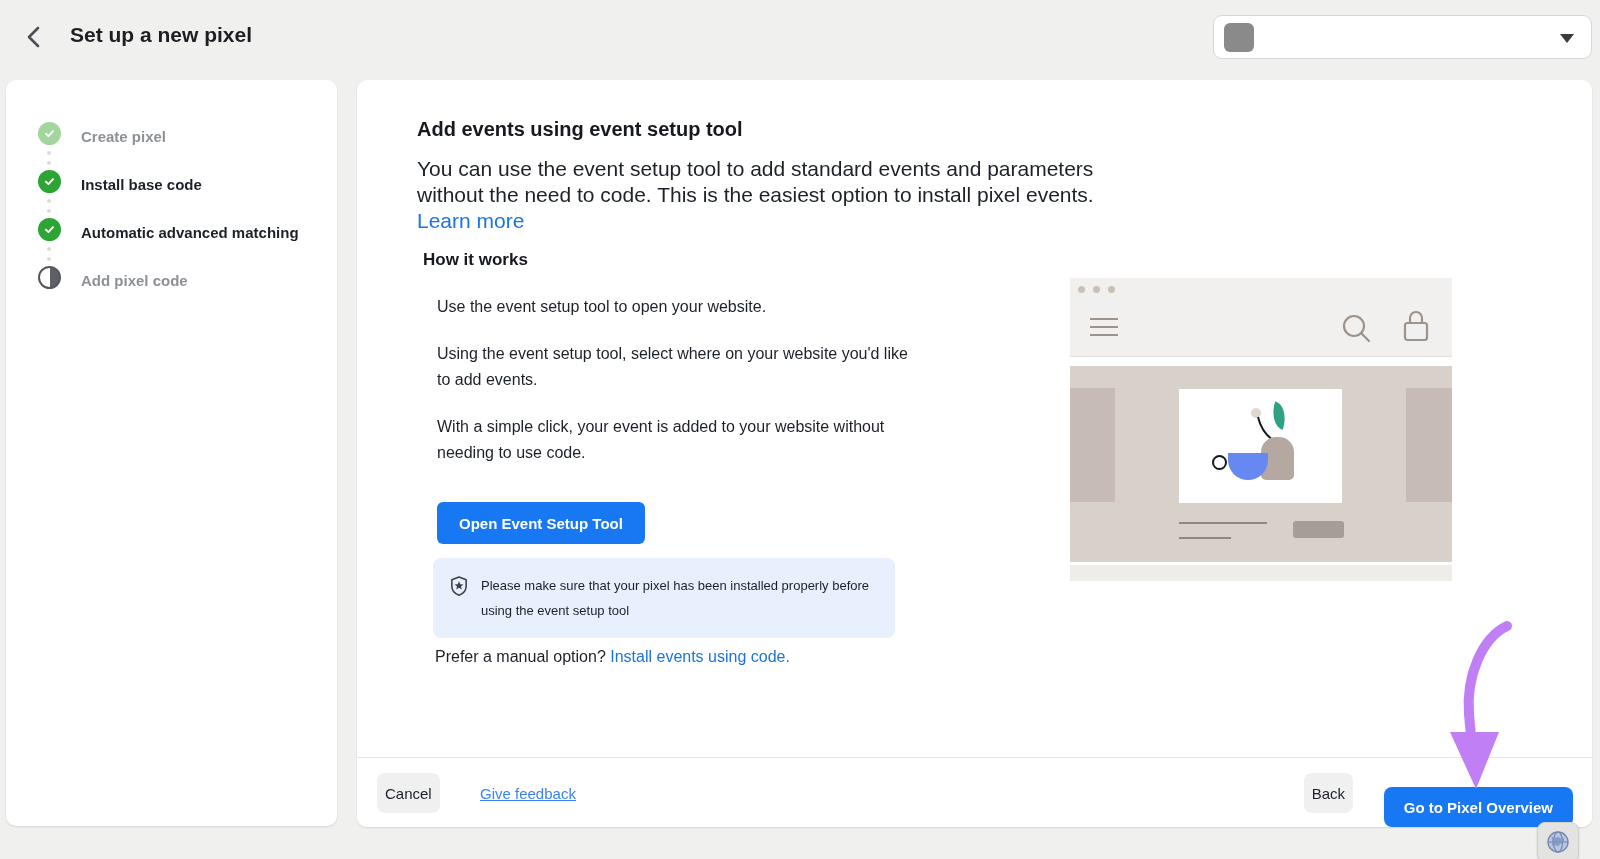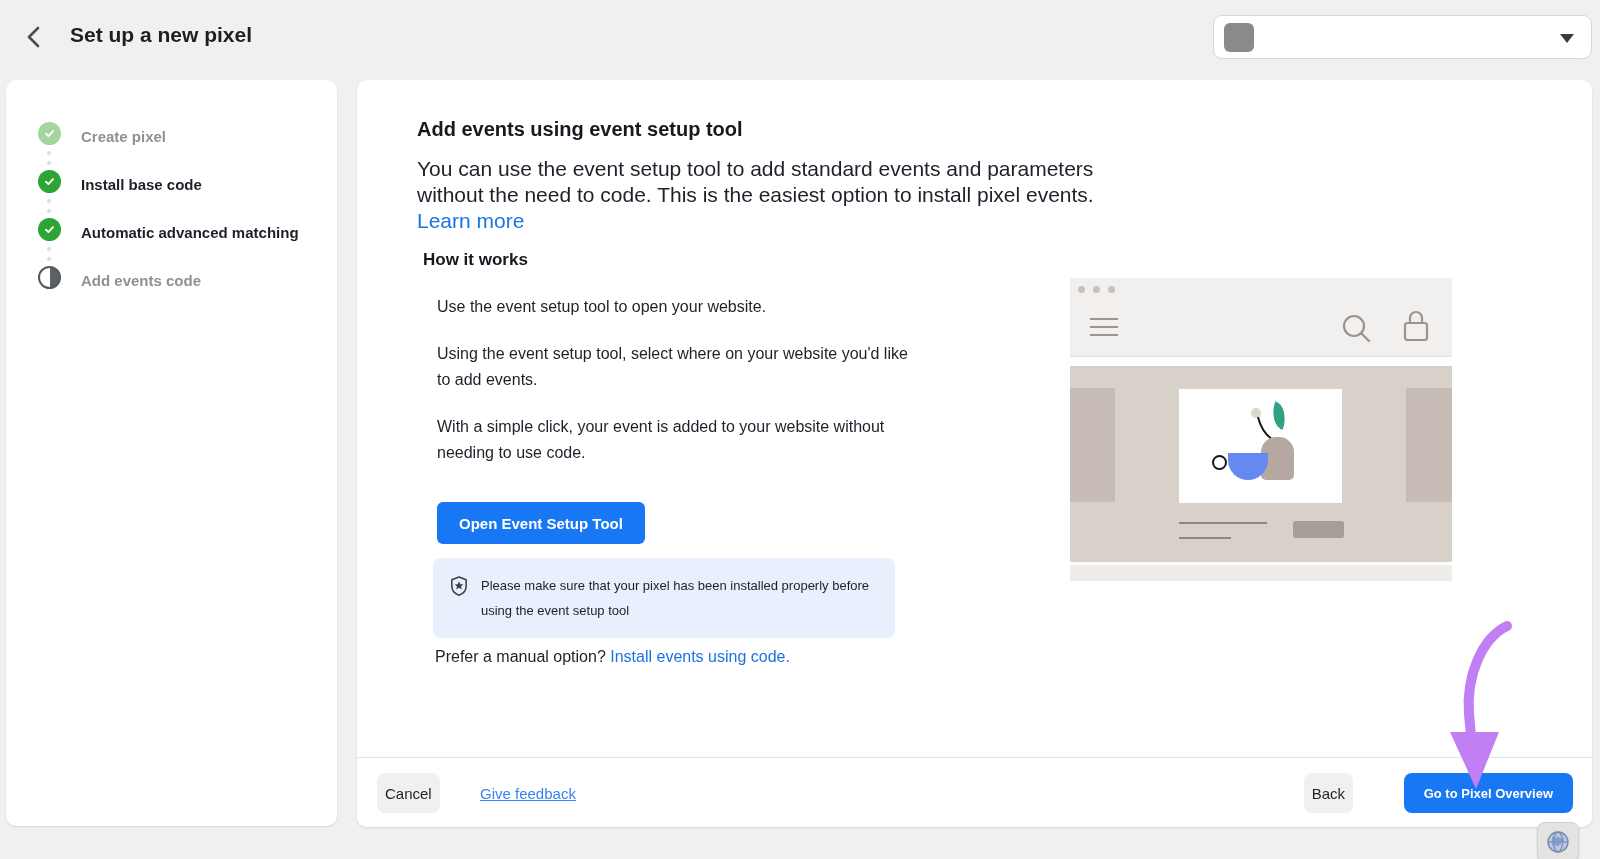--- a/index.html
+++ b/index.html
@@ -85,23 +85,23 @@
   .card-footer { position:absolute; left:0; bottom:0; width:1235px; height:70px;
     border-top:1px solid #e2e4e8; border-radius:0 0 10px 10px; background:#fff; }
   .btn-gray {
     position:absolute; top:15px; height:40px; padding:0 8px;
     background:#f0f0f0; border:none; border-radius:8px;
     font-size:15px; color:#1c2028; font-family:inherit; cursor:pointer;
   }
   .feedback-link { position:absolute; left:123px; top:27px; font-size:15px; color:#3b82f6;
     text-decoration:underline; cursor:pointer; }
   .btn-primary {
-    position:absolute; top:15px; right:19px; height:40px; padding:0 20px;
+    position:absolute; top:29px; right:19px; height:40px; padding:0 20px;
     background:#1877f2; border:none; border-radius:8px;
-    font-size:13px; font-weight:bold; color:#fff; font-family:inherit; cursor:pointer;
+    font-size:15px; font-weight:bold; color:#fff; font-family:inherit; cursor:pointer;
   }
 
   
   .anno-arrow { position:absolute; left:1408px; top:592px; width:130px; height:215px; z-index:10; pointer-events:none; }
   .globe-badge { position:absolute; left:1537px; top:822px; width:42px; height:40px;
     background:#e3e3e2; border:1px solid #d2d2d1; border-radius:8px; z-index:11;
     display:flex; align-items:center; justify-content:center; cursor:pointer;
     box-shadow:0 1px 2px rgba(0,0,0,.15); }
 </style>
 </head>
@@ -151,21 +151,21 @@
           <path d="M5.5 12.5 L10 17 L18.5 7.5" fill="none" stroke="#fff" stroke-width="3.4" stroke-linecap="round" stroke-linejoin="round"></path>
         </svg>
     </span>
     <span class="step-label label-dark">Automatic advanced matching</span>
   </div>
   <div class="conn-dot" style="top:167px;"></div>
   <div class="conn-dot" style="top:177px;"></div>
 
   <div class="step-row" style="top:186px;">
     <span class="step-circle circle-current"></span>
-    <span class="step-label label-muted">Add events code</span>
+    <span class="step-label label-muted">Add pixel code</span>
   </div>
 </div>
 
 <div class="main-card">
 
   <div class="main-heading">Add events using event setup tool</div>
 
   <div class="intro-para">
     <span>You can use the event setup tool to add standard events and parameters without the need to code. This is the easiest option to install pixel events.</span>
     <a class="inline-link">Learn more</a>

